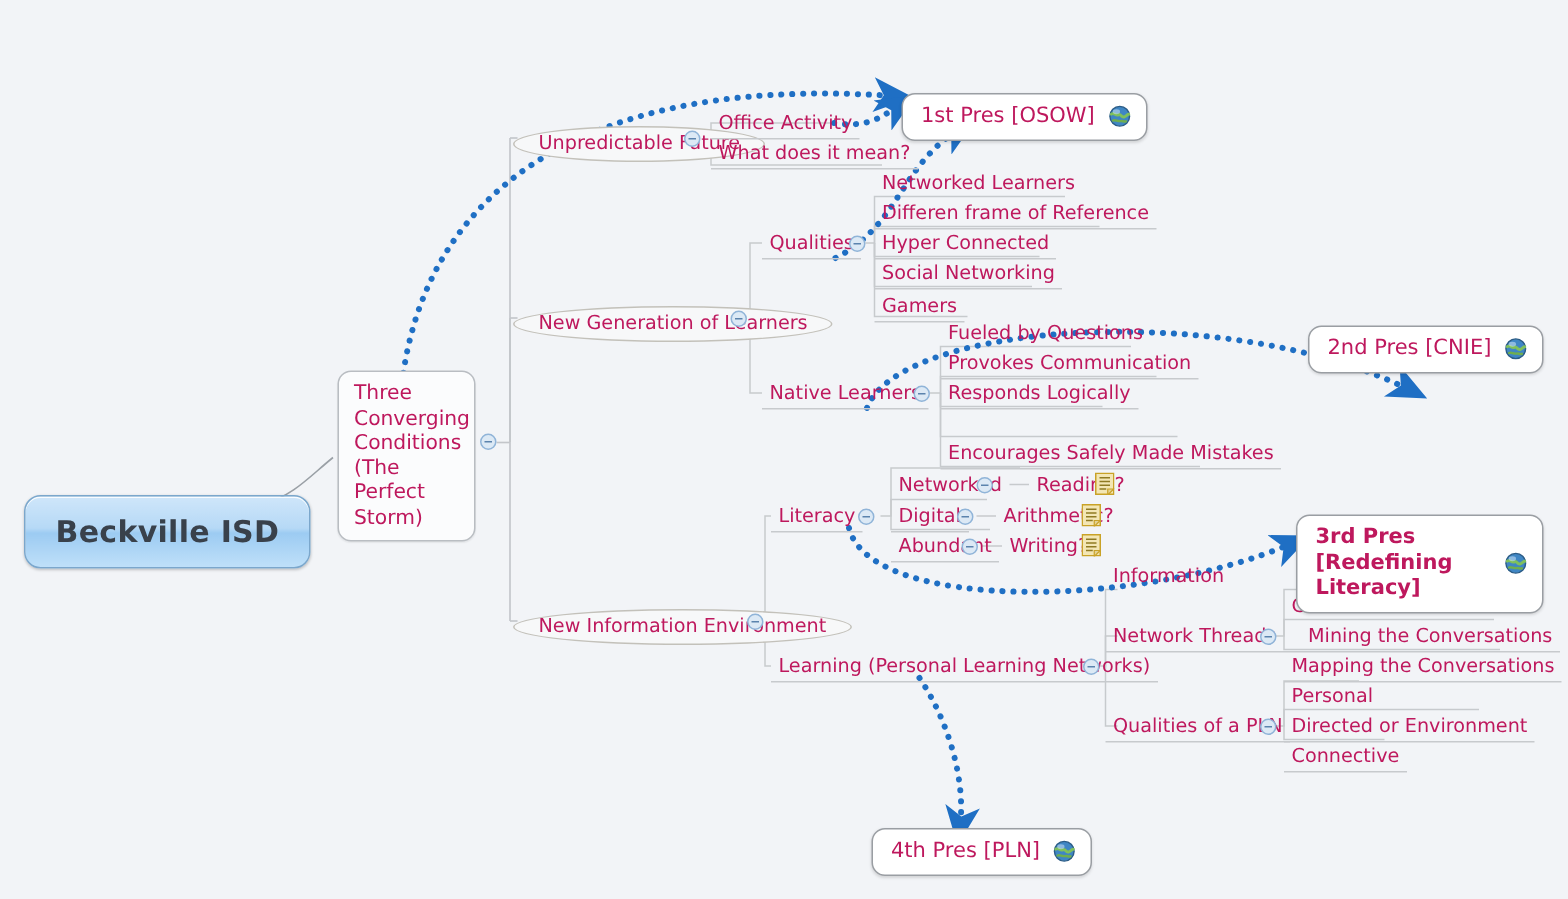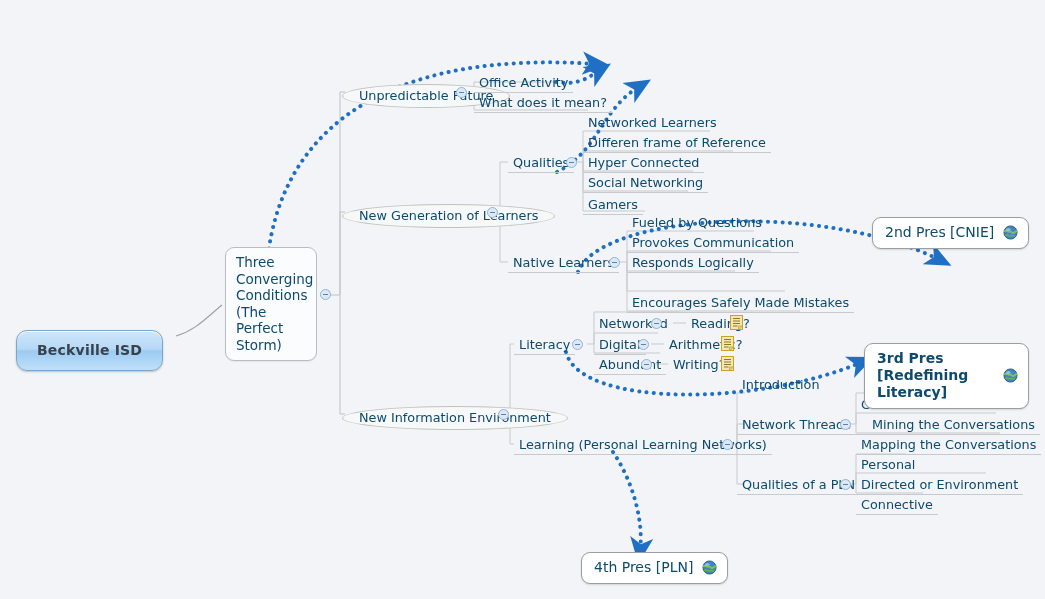--- a/index.html
+++ b/index.html
@@ -25,31 +25,31 @@
     position: absolute;
     left: 0; top: 0;
     width: 1045px;
     height: 599px;
     pointer-events: none;
   }
   .node {
     position: absolute;
     box-sizing: border-box;
     white-space: nowrap;
-    color: #0c4a6e;
+    color: #be185d;
   }
 
   
   .root {
     padding: 11px 20px 12px 20px;
     border-radius: 11px;
     border: 1px solid #7ba7cc;
     background: linear-gradient(to bottom, #cfe6fa 0%, #b6d9f6 45%, #9ccbf2 52%, #bfe0f9 100%);
     box-shadow: 0 1px 2px rgba(0,0,0,0.22), inset 0 1px 0 rgba(255,255,255,0.85);
-    font-size: 14px;
+    font-size: 20px;
     font-weight: bold;
     color: #39414b;
     letter-spacing: 0.2px;
   }
 
   
   .boxnode {
     border: 1px solid #b9bdc2;
     border-radius: 9px;
     background: #fbfcfd;
@@ -356,21 +356,21 @@
     </g>
     <path d="M8.5,11 L12.5,11 L8.5,15 Z" fill="#e2d295" stroke="#c9a227" stroke-width="0.8"></path>
   </svg>
 
   <div class="node plain" style="left:514px; top:436px;">
     <span>Learning (Personal Learning Networks)</span>
   </div>
   <div class="toggle" style="left:722px; top:439px;"></div>
 
   <div class="node plain nounder" style="left:737px; top:376px;">
-    <span>Introduction</span>
+    <span>Information</span>
   </div>
 
   <div class="node plain" style="left:737px; top:416px;">
     <span>Network Threads</span>
   </div>
   <div class="toggle" style="left:840px; top:419px;"></div>
 
   <div class="node plain nounder" style="left:856px; top:396px;">
     <span>Conversation Connectors</span>
   </div>
@@ -389,20 +389,29 @@
   <div class="node plain nounder" style="left:856px; top:456px;">
     <span>Personal</span>
   </div>
   <div class="node plain" style="left:856px; top:476px;">
     <span>Directed or Environment</span>
   </div>
   <div class="node plain" style="left:856px; top:496px;">
     <span>Connective</span>
   </div>
 
+  <div class="node pres" style="left:601px; top:62px;">
+    <span class="ptext">1st Pres [OSOW]</span>
+    <svg class="globe" viewBox="0 0 16 16">
+      <circle cx="8" cy="8" r="7" fill="#3f86c4" stroke="#2b5c86" stroke-width="1"></circle>
+      <path d="M2,6.5 C4,5 5,8 7,7 C9,6 9,9 11,8.5 C12.5,8.1 13.5,6.5 14.4,6.6" fill="none" stroke="#7fc05c" stroke-width="2.1" stroke-linecap="round"></path>
+      <path d="M3.2,11 C5,10.2 6.5,12 8.5,11.4 C10,11 11,12.2 12.4,11.6" fill="none" stroke="#6fae4f" stroke-width="1.7" stroke-linecap="round"></path>
+      <ellipse cx="5.6" cy="4.8" rx="2.6" ry="1.7" fill="#cfe6f7" opacity="0.55"></ellipse>
+    </svg>
+  </div>
 
   <div class="node pres" style="left:872px; top:217px;">
     <span class="ptext">2nd Pres [CNIE]</span>
     <svg class="globe" viewBox="0 0 16 16">
       <circle cx="8" cy="8" r="7" fill="#3f86c4" stroke="#2b5c86" stroke-width="1"></circle>
       <path d="M2,6.5 C4,5 5,8 7,7 C9,6 9,9 11,8.5 C12.5,8.1 13.5,6.5 14.4,6.6" fill="none" stroke="#7fc05c" stroke-width="2.1" stroke-linecap="round"></path>
       <path d="M3.2,11 C5,10.2 6.5,12 8.5,11.4 C10,11 11,12.2 12.4,11.6" fill="none" stroke="#6fae4f" stroke-width="1.7" stroke-linecap="round"></path>
       <ellipse cx="5.6" cy="4.8" rx="2.6" ry="1.7" fill="#cfe6f7" opacity="0.55"></ellipse>
     </svg>
   </div>

